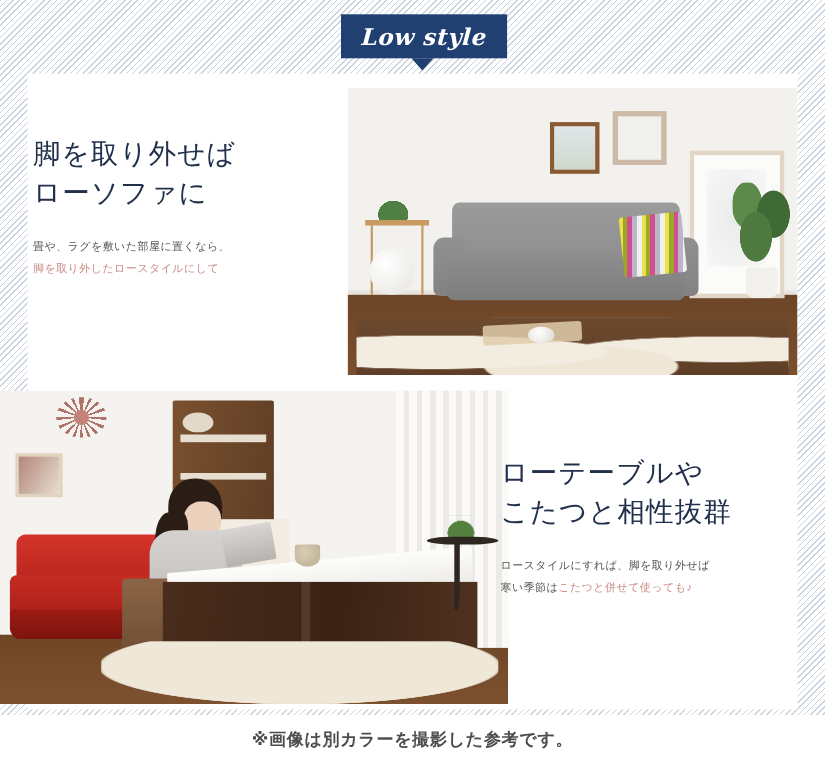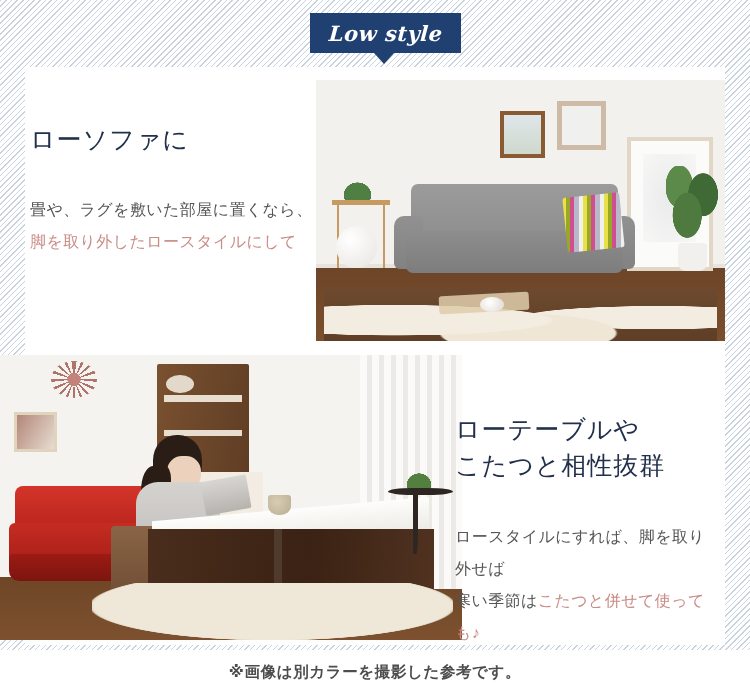--- a/index.html
+++ b/index.html
@@ -44,22 +44,22 @@
     background:#ffffff;
   }
   
   #sec1-text{position:absolute;left:5px;top:55px;width:290px;}
   .head{
     font-family:"DejaVu Serif","Liberation Serif",serif;
     color:#22304c;font-size:25px;line-height:1.45;
     letter-spacing:1px;white-space:nowrap;
   }
   .body-copy{
-    font-size:16px;line-height:2.0;letter-spacing:.4px;
-    color:#555555;margin-top:36px;
+    font-size:10px;line-height:2.0;letter-spacing:.4px;
+    color:#555555;margin-top:20px;
     font-family:Liberation Serif, serif;
   }
   .pink{color:#c98b86;}
   .gray{color:#555555;}
 
   
   .photo{position:absolute;overflow:hidden;}
   #photo-top{left:291px;top:13px;width:409px;height:261px;}
   #photo-bottom{left:-25px;top:288px;width:462px;height:285px;}
 
@@ -212,20 +212,21 @@
   <div id="ribbon-wrap">
     <div id="ribbon">
       <span id="ribbon-text">Low style</span>
     </div>
     <div id="ribbon-tail"></div>
   </div>
 
   <div id="panel">
 
     <div id="sec1-text">
+      <div class="head">脚を取り外せば</div>
       <div class="head">ローソファに</div>
       <div class="body-copy">
         <div class="gray">畳や、ラグを敷いた部屋に置くなら、</div>
         <div class="pink">脚を取り外したロースタイルにして</div>
       </div>
     </div>
 
     <div class="photo" id="photo-top">
       <div class="scene">
         <div class="t-wall"></div>

